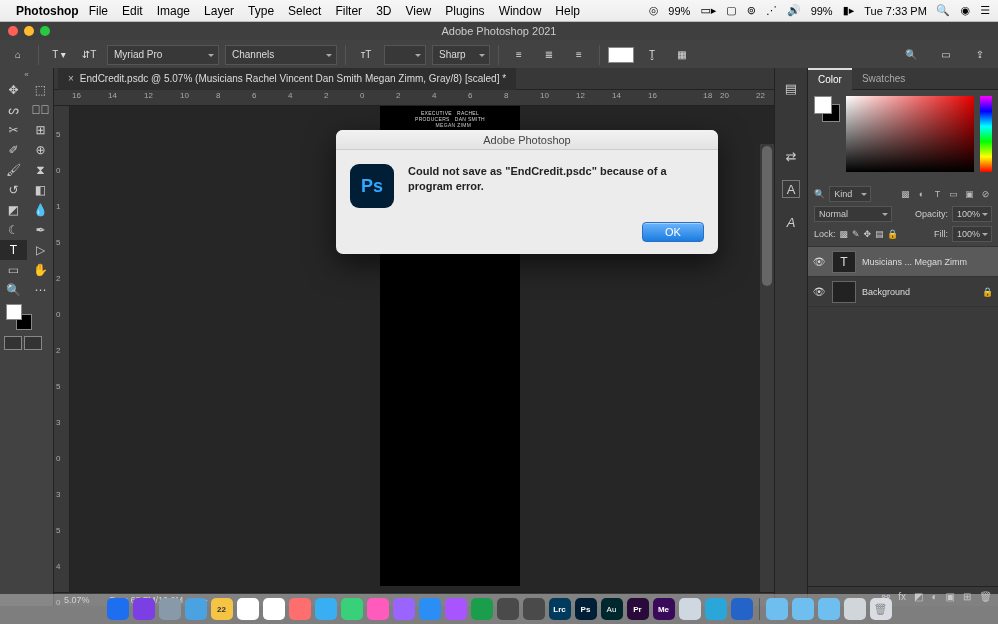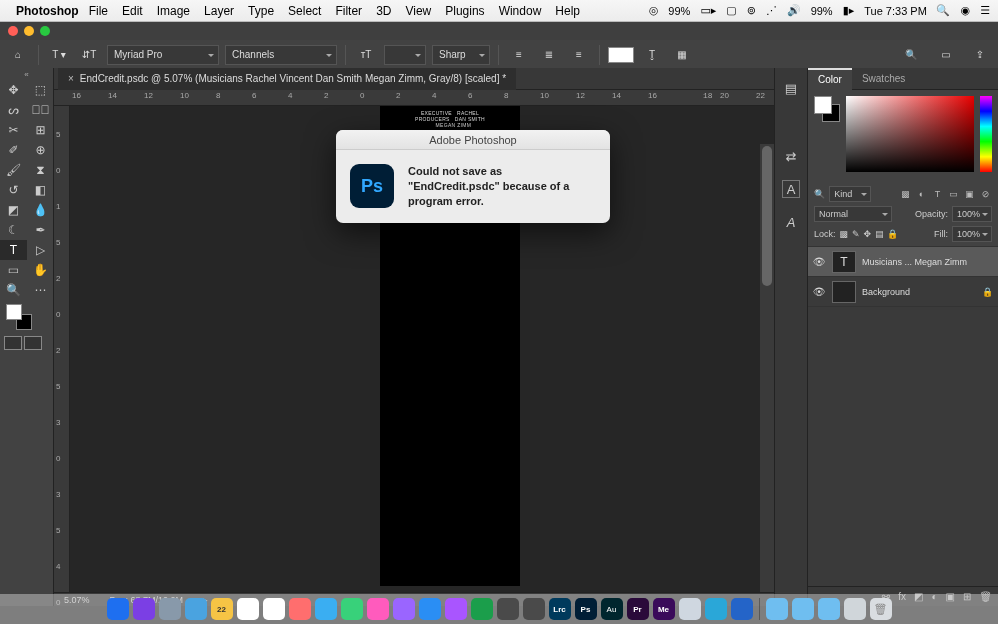--- a/index.html
+++ b/index.html
@@ -80,21 +80,21 @@
 .lc-icons span { width: 13px; height: 13px; display:flex; align-items:center; justify-content:center; color:#bbb; font-size:9px; }
 .layer-list { flex: 1; background: #3a3a3a; overflow: hidden; }
 .layer-row { display: flex; align-items: center; height: 30px; border-bottom: 1px solid #333; padding: 0 4px; gap: 6px; }
 .layer-row.sel { background: #5a5a5a; }
 .eye { width: 14px; text-align: center; color: #ddd; font-size: 10px; }
 .layer-thumb { width: 24px; height: 22px; background: #222; border: 1px solid #666; display:flex; align-items:center; justify-content:center; font-size:12px; color:#ddd; }
 .layer-name { font-size: 9px; color: #ddd; flex: 1; white-space: nowrap; overflow: hidden; text-overflow: ellipsis; }
 .lock-ic { font-size: 9px; color: #aaa; }
 .layers-footer { height: 20px; background: #383838; display: flex; align-items: center; justify-content: flex-end; gap: 8px; padding: 0 6px; font-size: 10px; color: #bbb; border-top: 1px solid #222; }
 
-.dialog { position: absolute; left: 336px; top: 130px; width: 274px; background: #ececec; border-radius: 7px; box-shadow: 0 10px 30px rgba(0,0,0,0.6); overflow: hidden; }
+.dialog { position: absolute; left: 336px; top: 130px; width: 382px; background: #ececec; border-radius: 7px; box-shadow: 0 10px 30px rgba(0,0,0,0.6); overflow: hidden; }
 .dialog-title { height: 20px; background: linear-gradient(#f2f2f2,#e3e3e3); text-align: center; font-size: 11px; color: #444; line-height: 20px; border-bottom: 1px solid #ccc; }
 .dialog-body { padding: 14px 16px 14px 14px; display: flex; gap: 14px; }
 .ps-icon { width: 44px; height: 44px; background: #001e36; border-radius: 9px; display: flex; align-items: center; justify-content: center; color: #31a8ff; font-weight: 700; font-size: 18px; flex-shrink: 0; }
 .dialog-msg { font-size: 11px; color: #222; font-weight: 600; line-height: 1.35; }
 .dialog-btns { padding: 0 14px 12px; display: flex; justify-content: flex-end; }
 .ok-btn { width: 62px; height: 20px; background: linear-gradient(#6cb3fb,#1a7de0); border: 1px solid #2a6fc7; border-radius: 4px; color: #fff; font-size: 11px; box-shadow: inset 0 1px 0 rgba(255,255,255,0.4); }
 
 .mac-dock { position: absolute; left: 0; right: 0; bottom: 0; height: 30px; display: flex; align-items: center; justify-content: center; gap: 4px; padding: 0 24px; background: rgba(220,220,220,0.45); }
 .dock-app { width: 22px; height: 22px; border-radius: 5px; display:flex; align-items:center; justify-content:center; font-size:11px; color:#fff; }
 .dock-sep { width: 1px; height: 22px; background: rgba(0,0,0,0.3); margin: 0 2px; }
@@ -121,20 +121,21 @@
   <span class="status">◉</span>
   <span class="status">☰</span>
 </div>
 
 <div class="title-bar">
   <div class="traffic">
     <span class="tl-close"></span>
     <span class="tl-min"></span>
     <span class="tl-max"></span>
   </div>
+  <div class="title-text">Adobe Photoshop 2021</div>
 </div>
 
 <div class="options-bar">
   <div class="opt-btn">⌂</div>
   <div class="opt-sep"></div>
   <div class="opt-btn">T ▾</div>
   <div class="opt-btn">⇵T</div>
   <div class="opt-dropdown" style="width:112px">
       <span>Myriad Pro</span>
     </div>
@@ -347,20 +348,23 @@
       </div>
     </div>
   </div>
 </div>
 
 <div class="dialog">
   <div class="dialog-title">Adobe Photoshop</div>
   <div class="dialog-body">
     <div class="ps-icon">Ps</div>
     <div class="dialog-msg">Could not save as "EndCredit.psdc" because of a program error.</div>
+  </div>
+  <div class="dialog-btns">
+    <button class="ok-btn">OK</button>
   </div>
 </div>
 
 <div class="mac-dock" id="mac-dock">
     <div class="dock-app" style="background: rgb(30, 111, 240);"></div>
     <div class="dock-app" style="background: rgb(123, 63, 228);"></div>
     <div class="dock-app" style="background: rgb(136, 153, 170);"></div>
     <div class="dock-app" style="background: rgb(74, 163, 224);"></div>
     <div class="dock-app" style="background: rgb(246, 196, 69); font-size: 8px; font-weight: 700; color: rgb(51, 51, 51);">22</div>
     <div class="dock-app" style="background: rgb(255, 255, 255);"></div>

